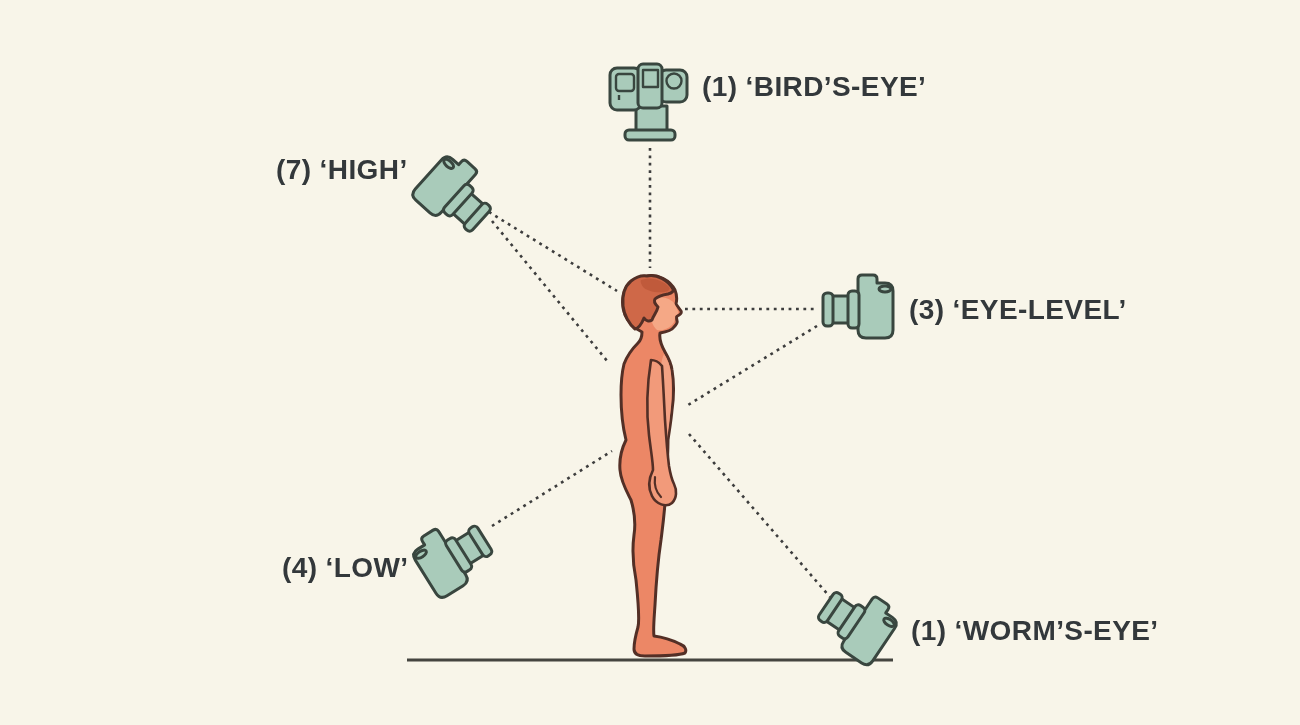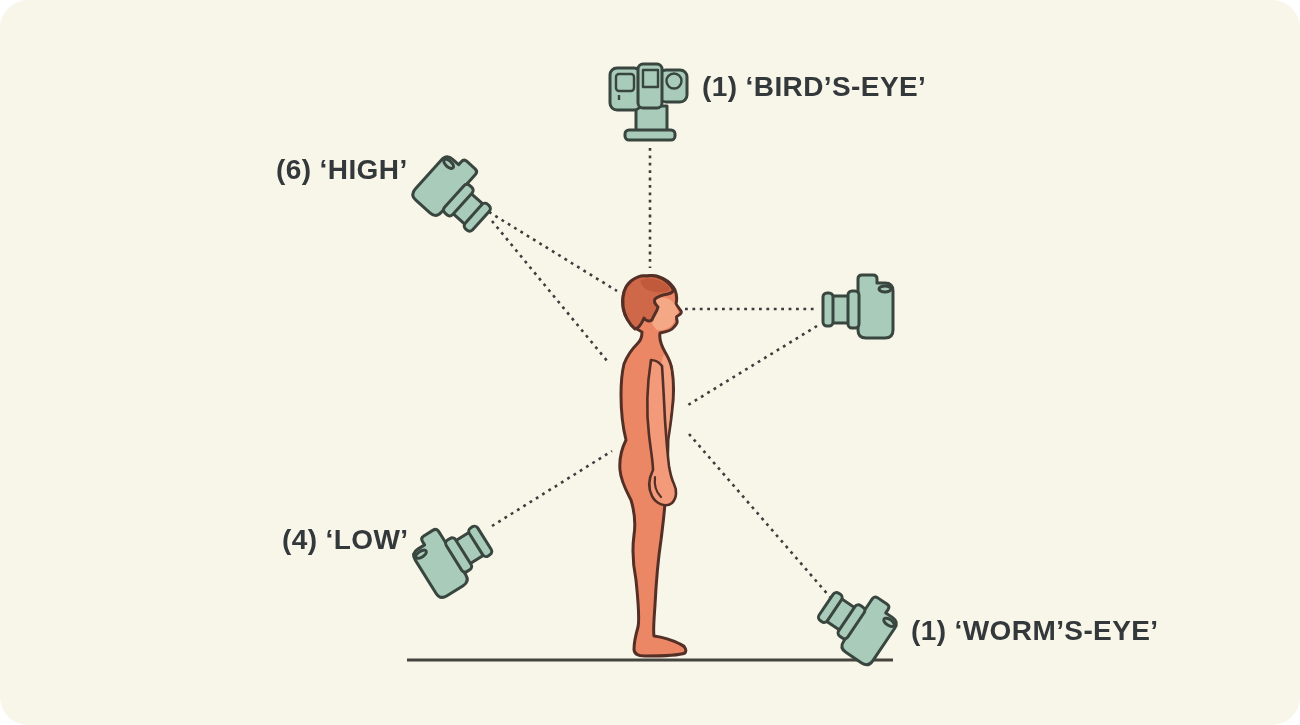--- a/index.html
+++ b/index.html
@@ -2,21 +2,20 @@
 <html><head>
 <meta charset="utf-8">
 <style>
   html,body{margin:0;padding:0;}
   .stage{
     position:relative;
     width:1300px;height:725px;
     background:#f8f5e9;
     overflow:hidden;
     font-family:"Liberation Sans", sans-serif;
-    border-radius:28px;
   }
   .scene{position:absolute;left:0;top:0;}
   .angle-label{
     position:absolute;
     font-size:28px;
     font-weight:600;
     letter-spacing:0.4px;
     color:#33383b;
     white-space:nowrap;
     line-height:32px;
@@ -163,16 +162,17 @@
         <use href="#cam-side" transform="translate(454,556) rotate(-32) scale(-1,1)"></use>
       </g>
 
       <g>
         <use href="#cam-side" transform="translate(856,623) rotate(34)"></use>
       </g>
     </g>
   </svg>
 
   <div class="angle-label" style="left:702px;top:71px">(1) ‘BIRD’S-EYE’</div>
-  <div class="angle-label" style="left:276px;top:154px">(6) ‘HIGH’</div>
-  <div class="angle-label" style="left:282px;top:524px">(4) ‘LOW’</div>
+  <div class="angle-label" style="left:276px;top:154px">(7) ‘HIGH’</div>
+  <div class="angle-label" style="left:909px;top:294px">(3) ‘EYE-LEVEL’</div>
+  <div class="angle-label" style="left:282px;top:552px">(4) ‘LOW’</div>
   <div class="angle-label" style="left:911px;top:615px">(1) ‘WORM’S-EYE’</div>
 </div>
 
 </body></html>

